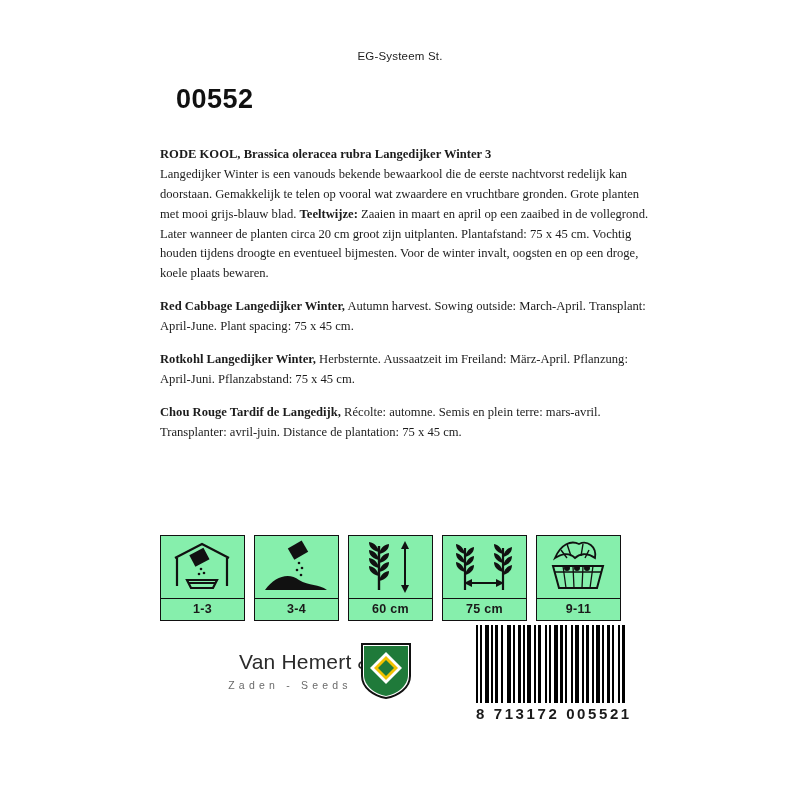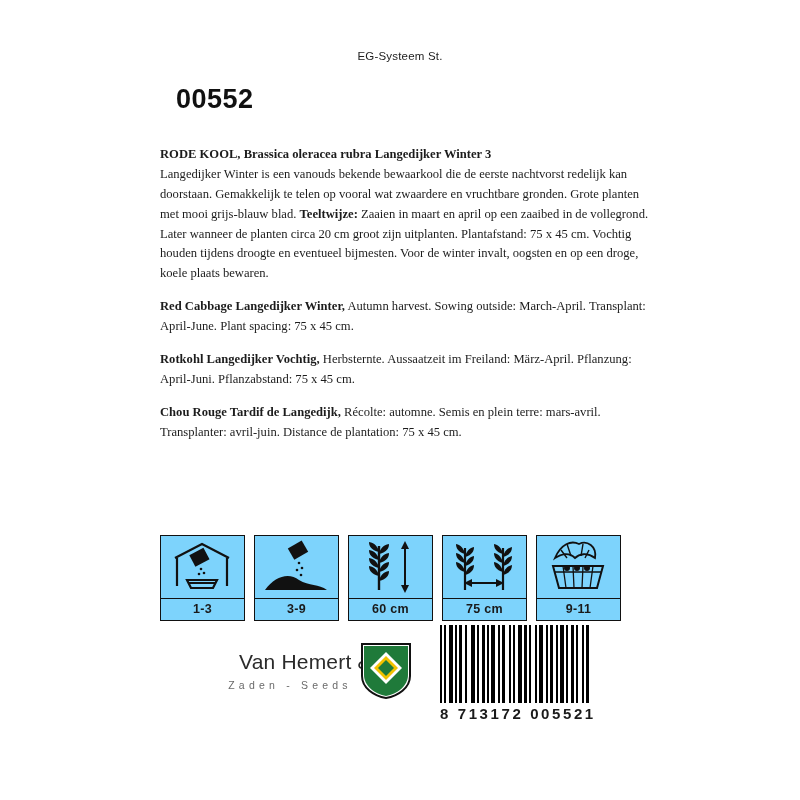--- a/index.html
+++ b/index.html
@@ -51,21 +51,21 @@
   .icons {
     position: absolute;
     left: 160px;
     top: 535px;
     display: flex;
     gap: 9px;
   }
   .icon-cell {
     width: 85px;
     border: 1.6px solid #111;
-    background: #7dd3fc;
+    background: #86efac;
   }
   .icon-art {
     height: 62px;
     position: relative;
     overflow: hidden;
   }
   .icon-label {
     border-top: 1.6px solid #111;
     height: 22px;
     line-height: 20px;
@@ -98,21 +98,21 @@
   }
   .logo-mark {
     position: absolute;
     left: 360px;
     top: 642px;
   }
 
   
   .barcode-wrap {
     position: absolute;
-    left: 440px;
+    left: 476px;
     top: 625px;
     width: 180px;
   }
   .bars {
     height: 78px;
     display: flex;
     align-items: stretch;
   }
   .bars i { display: block; background: #000; }
   .bars i.sp { background: transparent; }
@@ -146,21 +146,21 @@
     </div>
 
     <div class="blk">
       <p>
         <span class="b">Red Cabbage Langedijker Winter,</span><span> Autumn harvest. Sowing outside: March-April. Transplant: April-June. Plant spacing: 75 x 45 cm.</span>
       </p>
     </div>
 
     <div class="blk">
       <p>
-        <span class="b">Rotkohl Langedijker Vochtig,</span><span> Herbsternte. Aussaatzeit im Freiland: März-April. Pflanzung: April-Juni. Pflanzabstand: 75 x 45 cm.</span>
+        <span class="b">Rotkohl Langedijker Winter,</span><span> Herbsternte. Aussaatzeit im Freiland: März-April. Pflanzung: April-Juni. Pflanzabstand: 75 x 45 cm.</span>
       </p>
     </div>
 
     <div class="blk">
       <p>
         <span class="b">Chou Rouge Tardif de Langedijk,</span><span> Récolte: automne. Semis en plein terre: mars-avril. Transplanter: avril-juin. Distance de plantation: 75 x 45 cm.</span>
       </p>
     </div>
   </div>
 
@@ -194,21 +194,21 @@
           <g transform="rotate(-30 44 20)">
             <rect x="38" y="8" width="16" height="13" fill="#111"></rect>
           </g>
           <circle cx="44" cy="27" r="1.3" fill="#111"></circle>
           <circle cx="47" cy="32" r="1.3" fill="#111"></circle>
           <circle cx="42" cy="34" r="1.3" fill="#111"></circle>
           <circle cx="46" cy="39" r="1.3" fill="#111"></circle>
           <path d="M10 54 C20 40 34 36 44 44 C54 50 64 48 72 54 Z" fill="#111"></path>
         </svg>
       </div>
-      <div class="icon-label">3-9</div>
+      <div class="icon-label">3-4</div>
     </div>
 
     <div class="icon-cell">
       <div class="icon-art">
         <svg width="82" height="60" viewBox="0 0 82 60">
 
           <path d="M30 54 L30 10" stroke="#111" stroke-width="2.4"></path>
           <path d="M30 16 C22 14 20 10 20 6 C26 7 29 11 30 16Z" fill="#111"></path>
           <path d="M30 24 C22 22 20 18 20 14 C26 15 29 19 30 24Z" fill="#111"></path>
           <path d="M30 32 C22 30 20 26 20 22 C26 23 29 27 30 32Z" fill="#111"></path>

